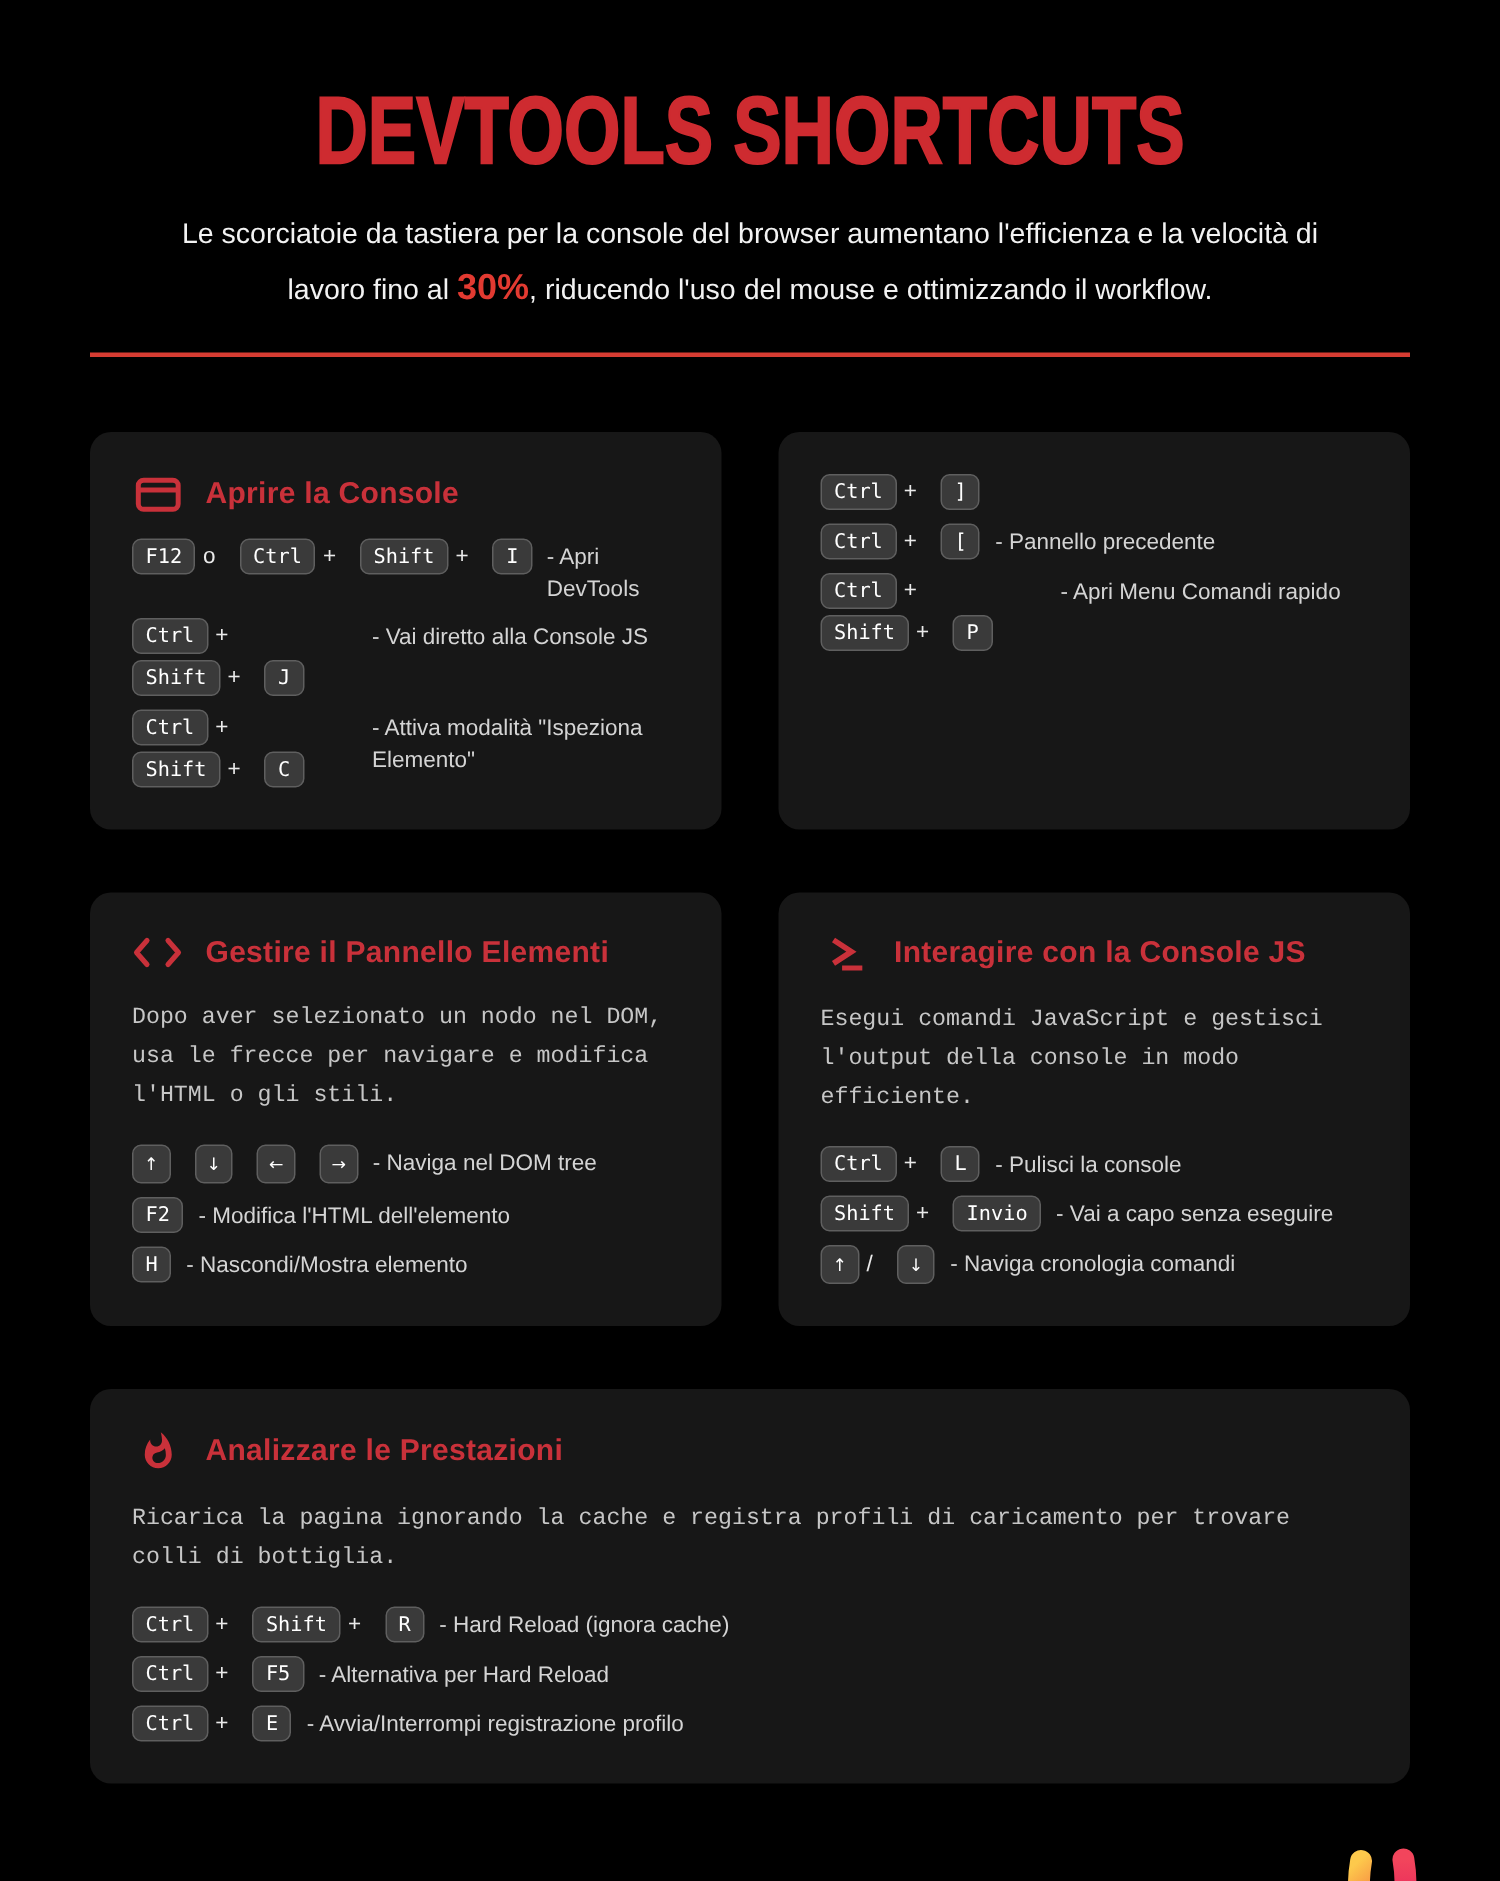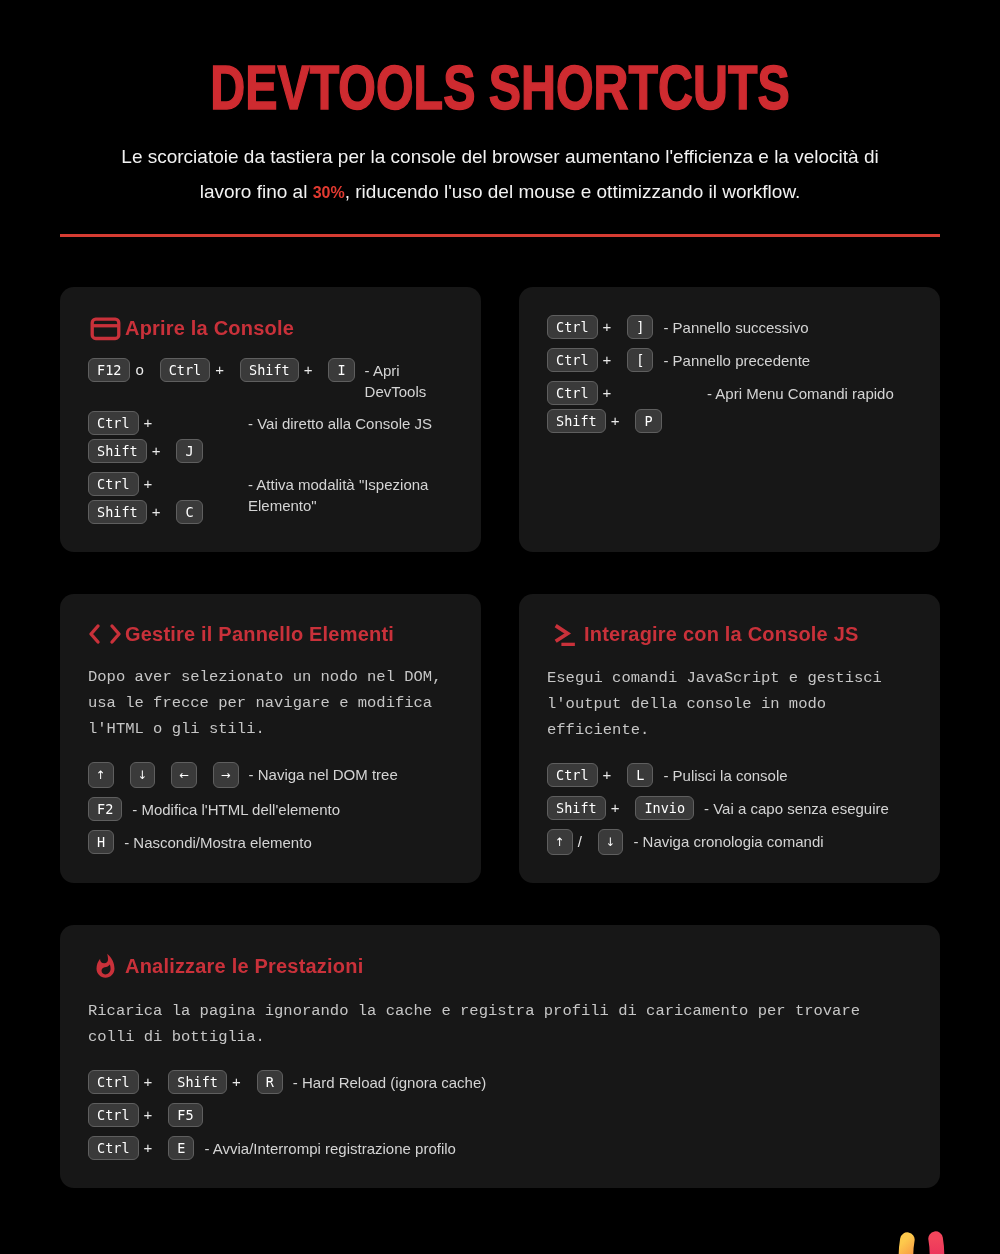--- a/index.html
+++ b/index.html
@@ -18,32 +18,32 @@
   .title{
     margin:56px 0 0;text-align:center;color:var(--accent);
     font-size:62px;line-height:64px;font-weight:700;letter-spacing:0px;
     transform:scale(0.78,1.02);-webkit-text-stroke:1.5px var(--accent);
     white-space:nowrap;
   }
   .intro{
     width:775px;margin:20px auto 0;text-align:center;
     color:var(--text-main);font-size:19px;line-height:34.5px;font-weight:400;
   }
-  .hl{color:var(--highlight);font-weight:700;font-size:16px;}
+  .hl{color:var(--highlight);font-weight:700;font-size:24px;}
   .divider{border:0;width:880px;height:3px;background:var(--divider);margin:24px auto 0;}
 
   .grid{
     width:880px;margin:50px auto 0;
     display:grid;grid-template-columns:1fr 1fr;column-gap:38px;row-gap:42px;
   }
   .card{
     background:var(--card-bg);border-radius:14px;padding:28px;
   }
   .card.full{grid-column:1 / -1;}
-  .card-header{display:flex;align-items:center;gap:3px;margin:0 0 16px;}
+  .card-header{display:flex;align-items:center;gap:15px;margin:0 0 16px;}
   .card-icon{color:var(--card-title);display:inline-flex;align-items:center;justify-content:center;width:34px;flex:0 0 auto;}
   .card-title{margin:0;color:var(--card-title);font-size:20px;font-weight:700;letter-spacing:0.2px;}
   .card-desc{margin:18px 0 20px;color:var(--text-dim);font-size:15.5px;line-height:26px;font-family:Liberation Mono, monospace;}
 
   .shortcut-list{display:flex;flex-direction:column;gap:9px;}
   .shortcut-row{display:flex;align-items:flex-start;gap:10px;}
   .keys{display:flex;flex-wrap:wrap;gap:4px 16px;align-items:flex-start;flex:0 0 auto;max-width:100%;}
   .keys.keys-narrow{flex:0 0 150px;}
   .kgroup{display:inline-flex;align-items:center;gap:5px;}
   .key{
@@ -144,21 +144,20 @@
           <div class="shortcut-row">
     <span class="keys">
               <span class="kgroup">
                 <kbd class="key">Ctrl</kbd>
                 <span class="sep">+</span>
               </span>
               <span class="kgroup">
                 <kbd class="key">]</kbd>
               </span>
             </span>
-    <span class="shortcut-desc">- Pannello successivo</span>
   </div>
           <div class="shortcut-row">
     <span class="keys">
               <span class="kgroup">
                 <kbd class="key">Ctrl</kbd>
                 <span class="sep">+</span>
               </span>
               <span class="kgroup">
                 <kbd class="key">[</kbd>
               </span>
@@ -310,20 +309,21 @@
           <div class="shortcut-row">
     <span class="keys">
               <span class="kgroup">
                 <kbd class="key">Ctrl</kbd>
                 <span class="sep">+</span>
               </span>
               <span class="kgroup">
                 <kbd class="key">F5</kbd>
               </span>
             </span>
+    <span class="shortcut-desc">- Alternativa per Hard Reload</span>
   </div>
           <div class="shortcut-row">
     <span class="keys">
               <span class="kgroup">
                 <kbd class="key">Ctrl</kbd>
                 <span class="sep">+</span>
               </span>
               <span class="kgroup">
                 <kbd class="key">E</kbd>
               </span>

